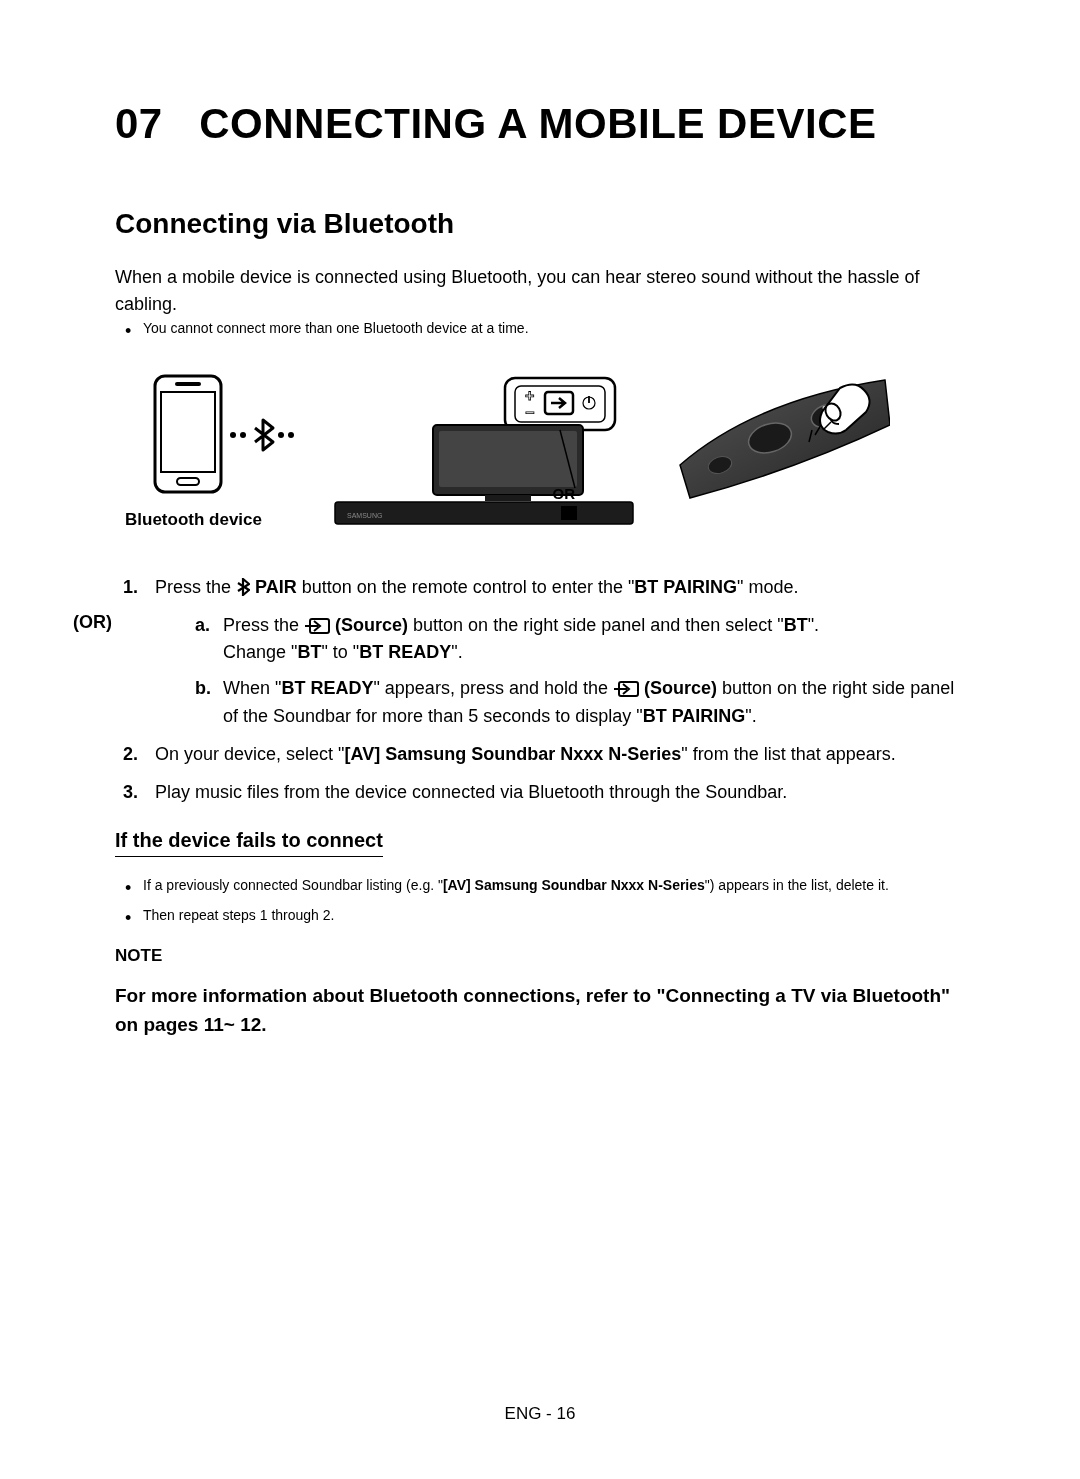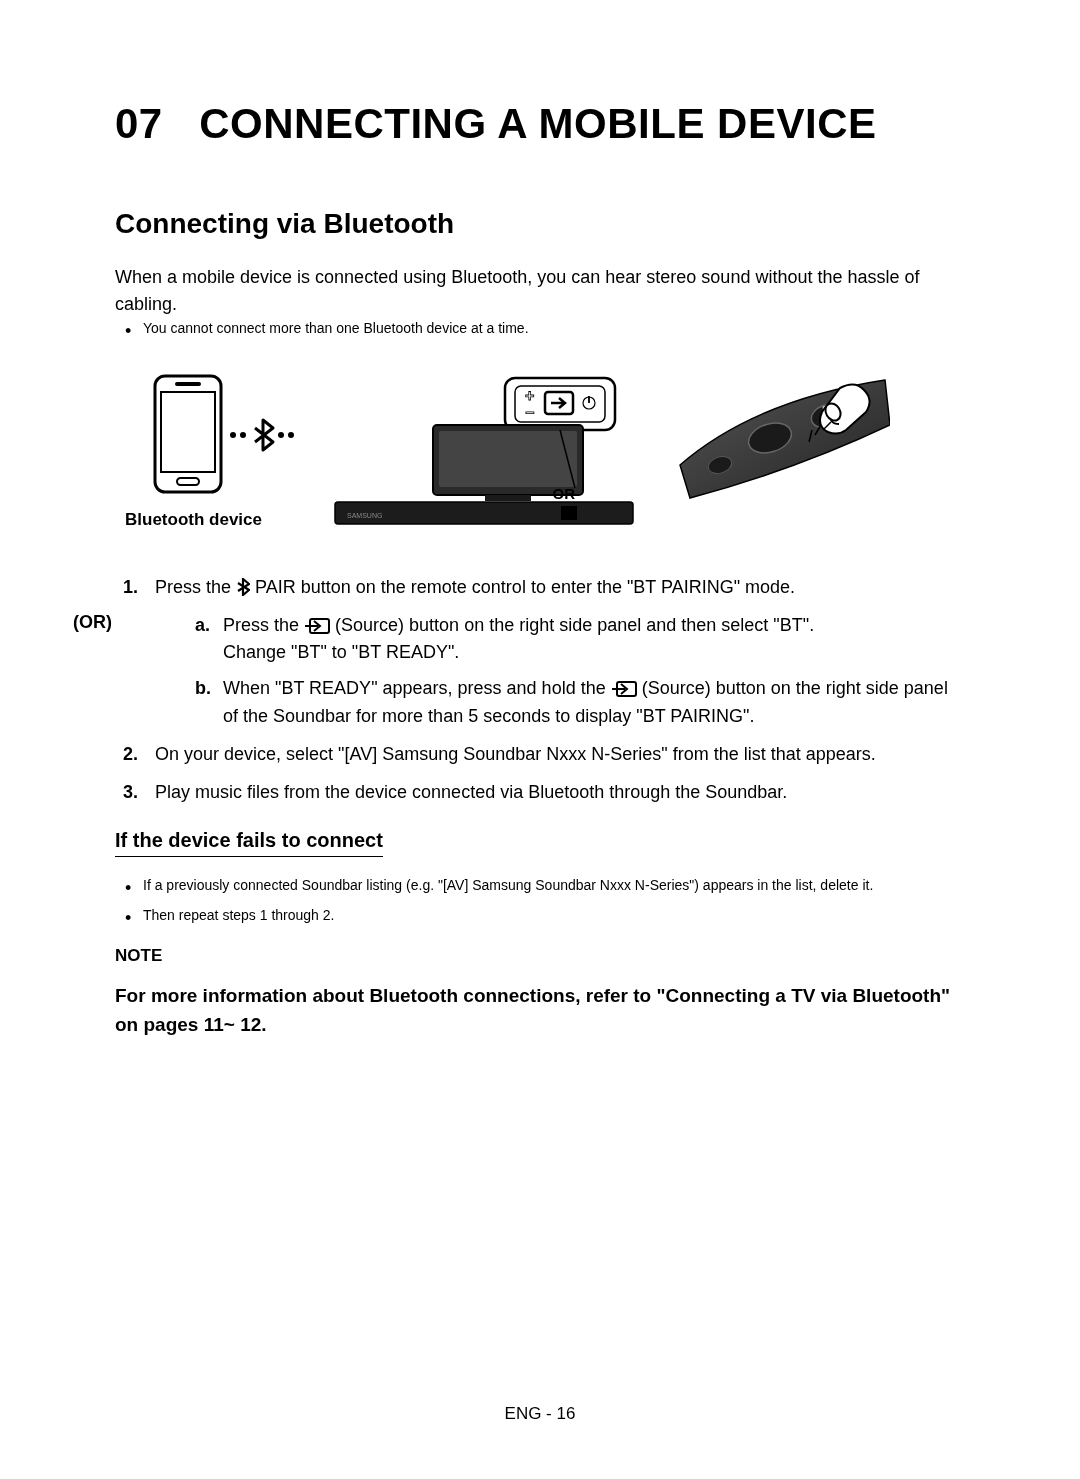--- a/index.html
+++ b/index.html
@@ -128,21 +128,21 @@
     }
     .nested-bullet li {
       position: relative;
       padding-left: 0;
     }
     .nested-bullet li::before {
       content: "•";
       position: absolute;
       left: -18px;
     }
-    .bold { font-weight: 400; }
+    .bold { font-weight: 700; }
     .note-title {
       font-size: 17px;
       font-weight: 700;
       margin-top: 12px;
       margin-bottom: 6px;
     }
     .closing-bold {
       font-size: 19px;
       font-weight: 700;
       line-height: 1.5;

